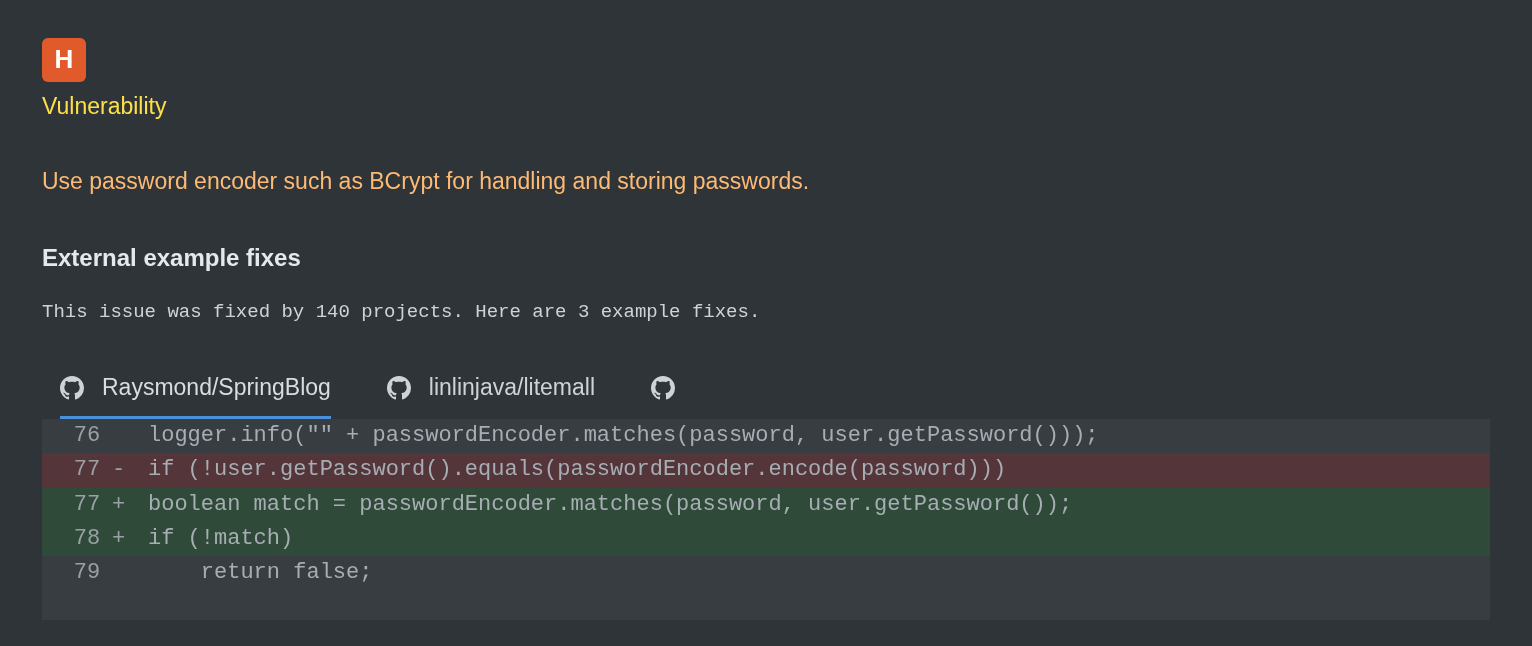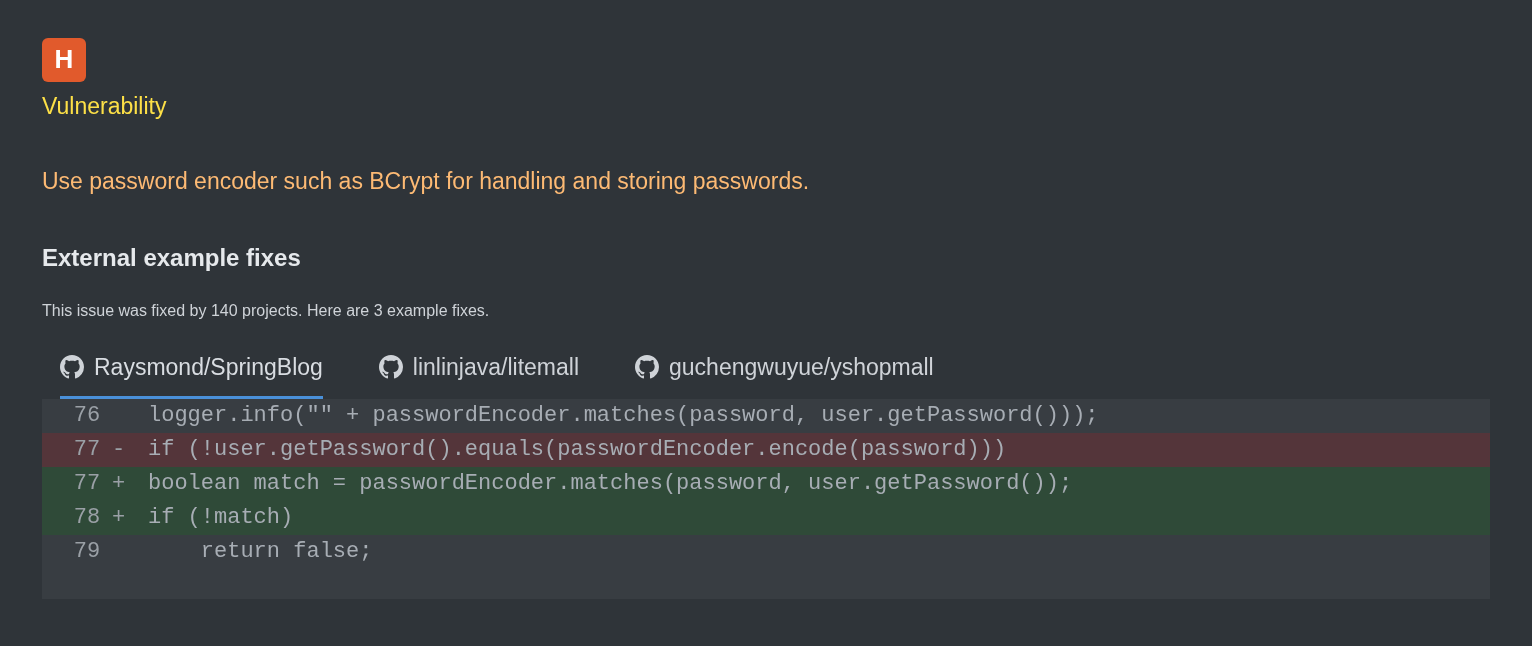--- a/index.html
+++ b/index.html
@@ -48,39 +48,41 @@
     color: #fdba74;
     margin-bottom: 42px;
   }
   .section-heading {
     font-size: 24px;
     font-weight: 700;
     color: #e6e9ec;
     margin-bottom: 24px;
   }
   .section-sub {
-    font-size: 16px;
+    font-size: 19px;
     color: #cfd3d8;
-    margin-bottom: 28px;
+    margin-bottom: 36px;
+    font-family: Liberation Mono, monospace;
   }
   .tabs {
     display: flex;
     gap: 56px;
     padding-left: 18px;
     margin-bottom: 0;
   }
   .tab {
     display: flex;
     align-items: center;
-    gap: 10px;
+    gap: 18px;
     color: #cfd3d8;
     font-size: 23px;
     padding-bottom: 12px;
     cursor: pointer;
     border-bottom: 3px solid transparent;
+    margin-top: 8px;
   }
   .tab.active {
     border-bottom: 3px solid #4a90d9;
     color: #d9dde2;
   }
   .gh-icon {
     width: 24px;
     height: 24px;
     display: inline-flex;
   }
@@ -151,21 +153,20 @@
         </svg>
       </span>
       <span>linlinjava/litemall</span>
     </div>
     <div class="tab">
       <span class="gh-icon">
         <svg viewBox="0 0 16 16" fill="#cfd3d8">
           <path d="M8 0C3.58 0 0 3.58 0 8c0 3.54 2.29 6.53 5.47 7.59.4.07.55-.17.55-.38 0-.19-.01-.82-.01-1.49-2.01.37-2.53-.49-2.69-.94-.09-.23-.48-.94-.82-1.13-.28-.15-.68-.52-.01-.53.63-.01 1.08.58 1.23.82.72 1.21 1.87.87 2.33.66.07-.52.28-.87.51-1.07-1.78-.2-3.64-.89-3.64-3.95 0-.87.31-1.59.82-2.15-.08-.2-.36-1.02.08-2.12 0 0 .67-.21 2.2.82.64-.18 1.32-.27 2-.27.68 0 1.36.09 2 .27 1.53-1.04 2.2-.82 2.2-.82.44 1.1.16 1.92.08 2.12.51.56.82 1.27.82 2.15 0 3.07-1.87 3.75-3.65 3.95.29.25.54.73.54 1.48 0 1.07-.01 1.93-.01 2.2 0 .21.15.46.55.38A8.013 8.013 0 0016 8c0-4.42-3.58-8-8-8z"></path>
         </svg>
       </span>
-      <span>guchengwuyue/yshopmall</span>
     </div>
   </div>
 
 <div class="code-block" id="code-container">
     <div class="code-line "><span class="gutter">76</span><span class="marker"> </span><span class="content">logger.info("" + passwordEncoder.matches(password, user.getPassword()));</span></div>
     <div class="code-line removed"><span class="gutter">77</span><span class="marker">-</span><span class="content">if (!user.getPassword().equals(passwordEncoder.encode(password)))</span></div>
     <div class="code-line added"><span class="gutter">77</span><span class="marker">+</span><span class="content">boolean match = passwordEncoder.matches(password, user.getPassword());</span></div>
     <div class="code-line added"><span class="gutter">78</span><span class="marker">+</span><span class="content">if (!match)</span></div>
     <div class="code-line "><span class="gutter">79</span><span class="marker"> </span><span class="content">    return false;</span></div>
   </div>

